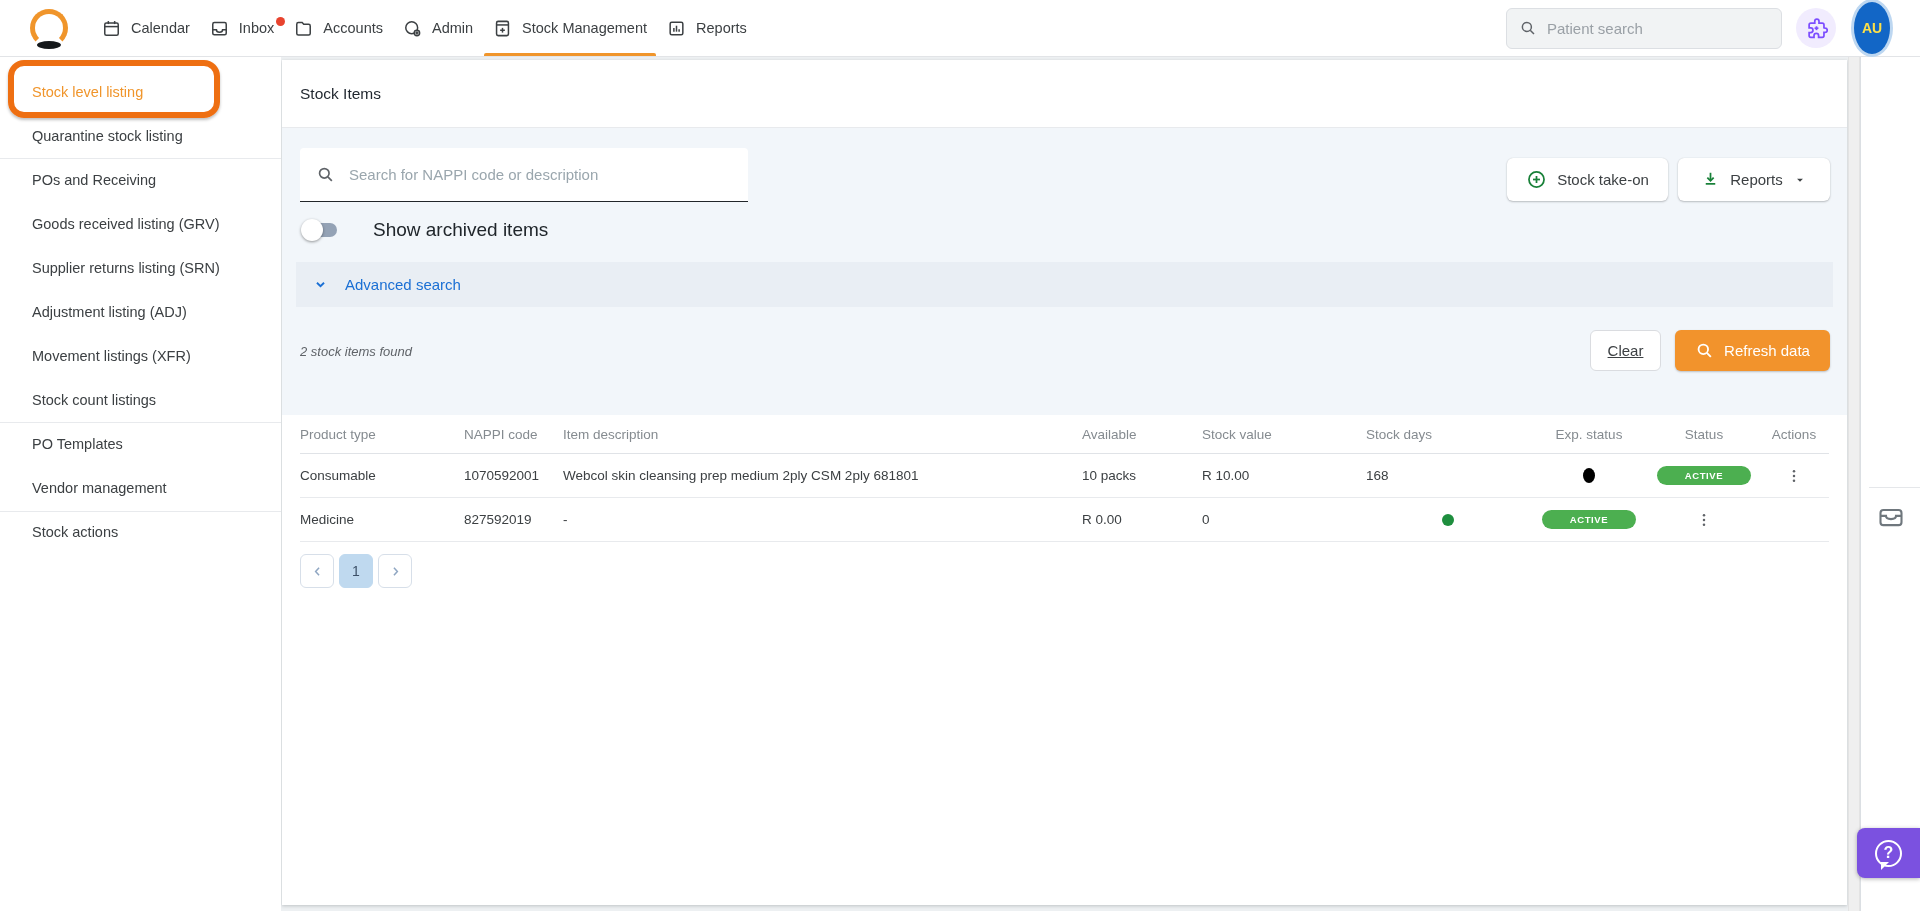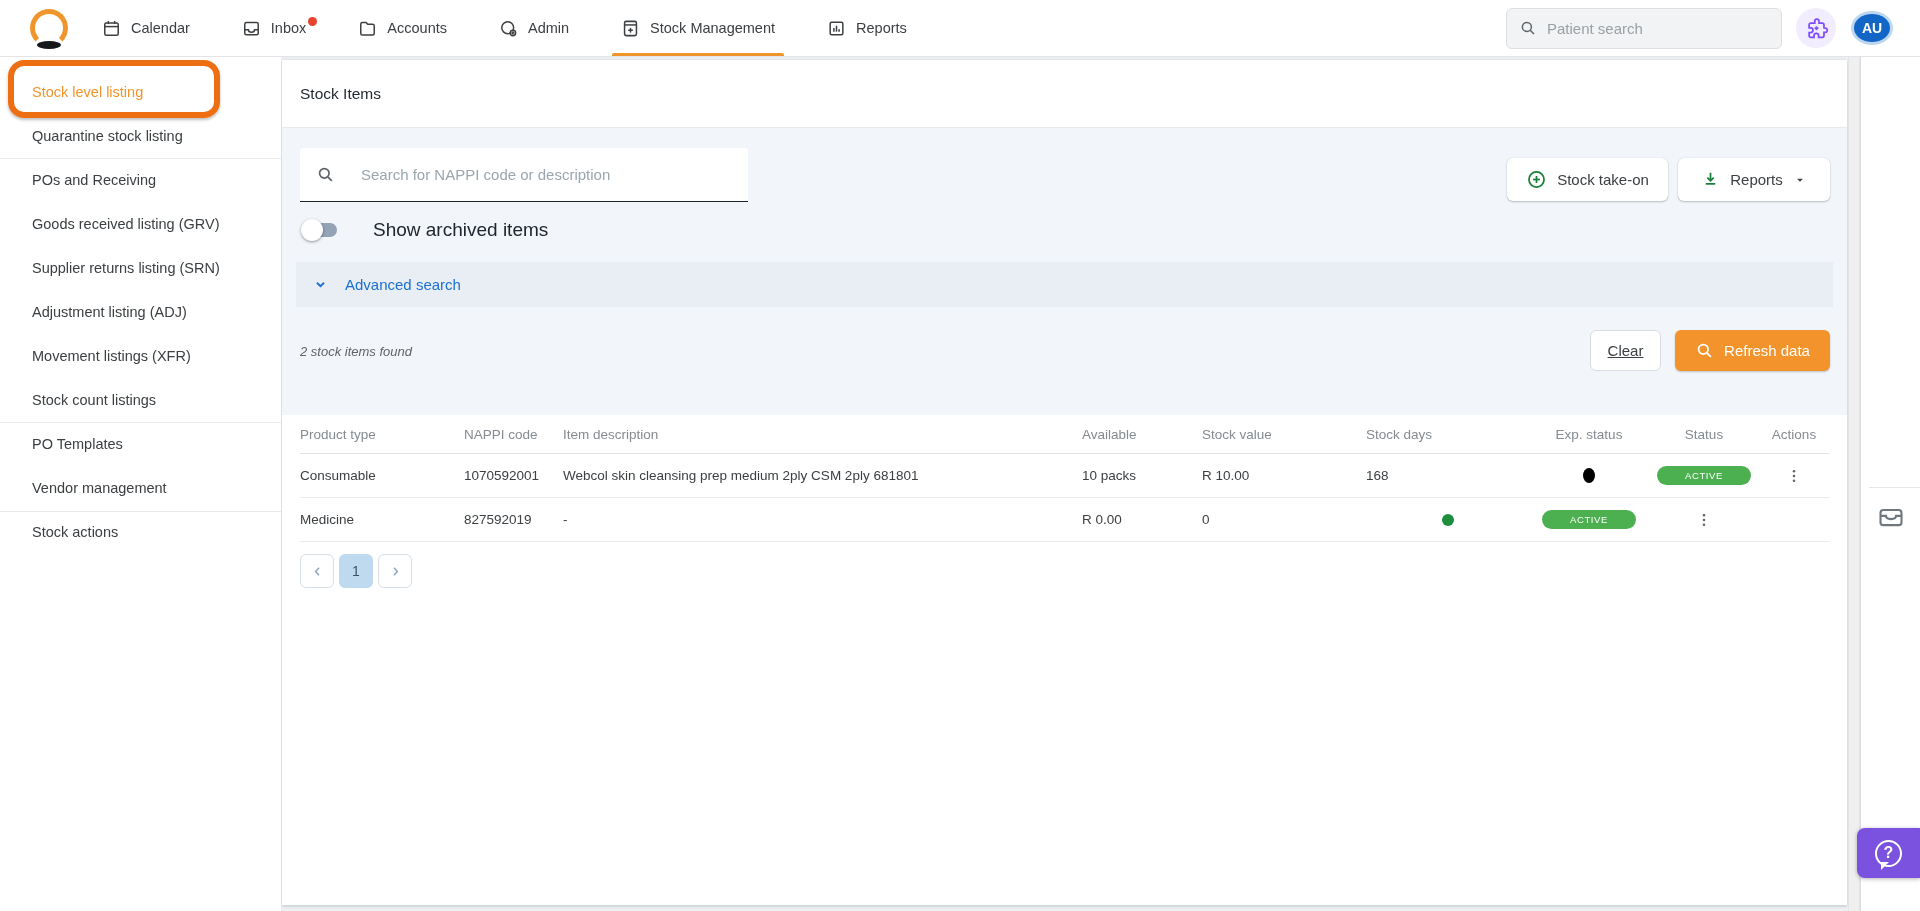--- a/index.html
+++ b/index.html
@@ -20,21 +20,21 @@
   }
   .logo {
     width:38px; height:38px; border-radius:50%;
     border:5px solid #f0952b; border-bottom-color:transparent;
     position:relative; flex:0 0 auto;
   }
   .logo::after {
     content:""; position:absolute; left:50%; bottom:-7px; transform:translateX(-50%);
     width:24px; height:8px; background:#15181b; border-radius:50%;
   }
-  .nav { display:flex; align-items:center; gap:52px; margin-left:34px; height:100%; }
+  .nav { display:flex; align-items:center; gap:20px; margin-left:34px; height:100%; }
   .nav-item {
     display:flex; align-items:center; gap:10px; height:100%;
     font-size:14.5px; color:#3c4043; cursor:pointer; position:relative; white-space:nowrap;
   }
   .nav-item .nav-label { position:relative; }
   .nav-item.active::after {
     content:""; position:absolute; left:-9px; right:-9px; bottom:0;
     height:3px; background:#f0952b; border-radius:2px 2px 0 0;
   }
   .red-dot {
@@ -49,23 +49,23 @@
   .patient-search input {
     border:none; outline:none; background:transparent; width:100%;
     font-size:15px; color:#3c4043; font-family:"Liberation Sans", sans-serif;
   }
   .patient-search input::placeholder { color:#9aa0a6; }
   .puzzle-btn {
     width:40px; height:40px; border-radius:50%; background:#f1ecfe;
     display:flex; align-items:center; justify-content:center; cursor:pointer;
   }
   .avatar {
-    width:36px; height:28px; border-radius:50%; background:#1266c6;
+    width:36px; height:52px; border-radius:50%; background:#1266c6;
     box-shadow:0 0 0 3px #bdd7f1;
-    color:#ffffff; font-size:14px; font-weight:bold;
+    color:#fde047; font-size:14px; font-weight:bold;
     display:flex; align-items:center; justify-content:center; cursor:pointer; margin-left:4px;
   }
 
   
   .sidebar {
     position:absolute; top:57px; left:0; width:281px; bottom:0;
     background:#fff; z-index:10;
   }
   .side-list { position:relative; padding-top:13px; }
   .side-item {
@@ -90,21 +90,21 @@
     border-bottom:1px solid #e8eaed;
     font-size:15.5px; color:#1f262e;
   }
   .filter-section {
     position:relative; height:287px; background:#f2f6fa;
   }
   .main-search {
     position:absolute; left:18px; top:20px; width:448px; height:54px;
     background:#fff; border-radius:4px 4px 0 0;
     border-bottom:1.5px solid #22262a;
-    display:flex; align-items:center; padding:0 16px; gap:26px;
+    display:flex; align-items:center; padding:0 16px; gap:14px;
   }
   .main-search input {
     border:none; outline:none; width:100%; background:transparent;
     font-size:15px; color:#3c4043; font-family:"Liberation Sans", sans-serif;
   }
   .main-search input::placeholder { color:#9aa6ad; }
   .btn {
     display:flex; align-items:center; justify-content:center; gap:10px;
     border-radius:6px; font-size:15px; cursor:pointer; white-space:nowrap;
   }
@@ -155,21 +155,21 @@
     grid-template-columns:164px 99px 1fr 120px 164px 163px 120px 110px 70px;
     align-items:center;
   }
   .thead { height:39px; border-bottom:1px solid #e0e3e7; }
   .thead .cell { font-size:13.5px; color:#858b90; }
   .tbody-row { height:44px; border-bottom:1px solid #e8eaed; font-size:13.5px; color:#3c4043; }
   .cell.right { text-align:left; }
   .cell.center { text-align:center; display:flex; justify-content:center; align-items:center; }
   .badge {
     display:inline-block; background:#4caf50; color:#fff;
-    font-size:9.5px; font-weight:normal; letter-spacing:.6px;
+    font-size:9.5px; font-weight:bold; letter-spacing:.6px;
     padding:4px 28px; border-radius:11px;
   }
   .dot-ellipse { width:12px; height:15px; border-radius:50%; }
   .dot-circle  { width:12px; height:12px; border-radius:50%; }
   .kebab { cursor:pointer; padding:4px 8px; }
 
   
   .pagination { display:flex; gap:5px; padding:12px 0 0 18px; }
   .page-box {
     width:34px; height:34px; border-radius:6px;

